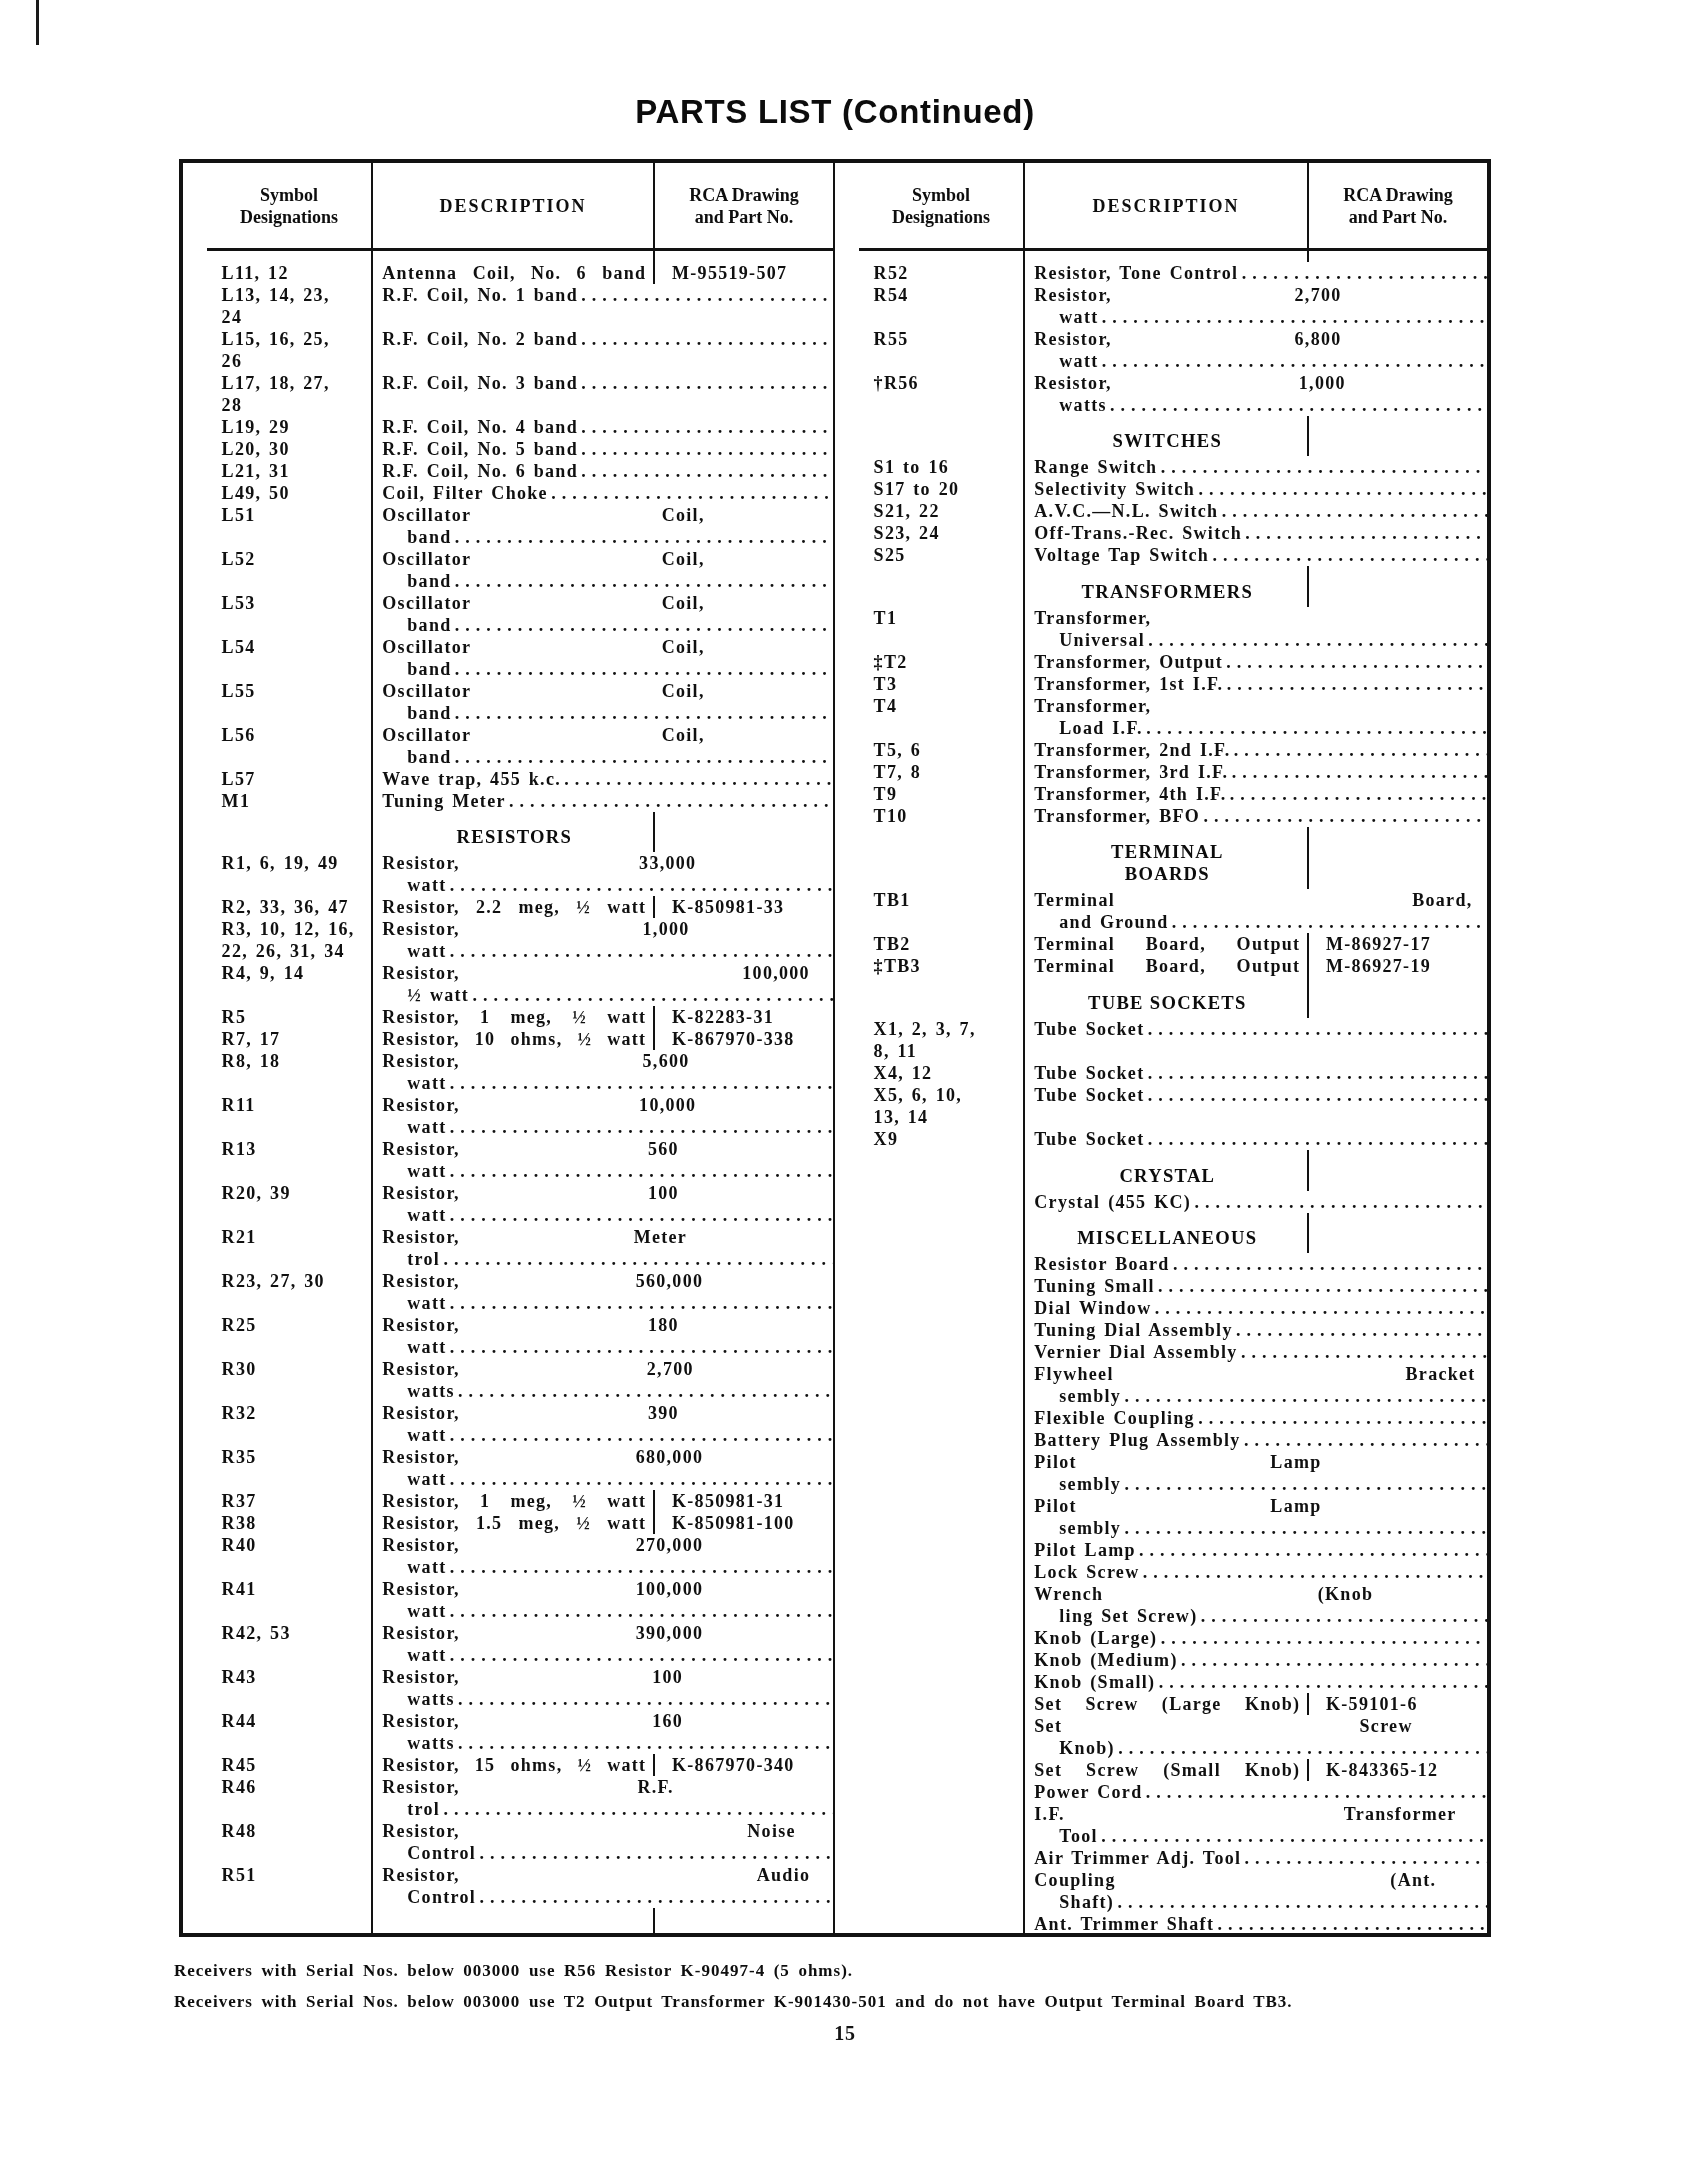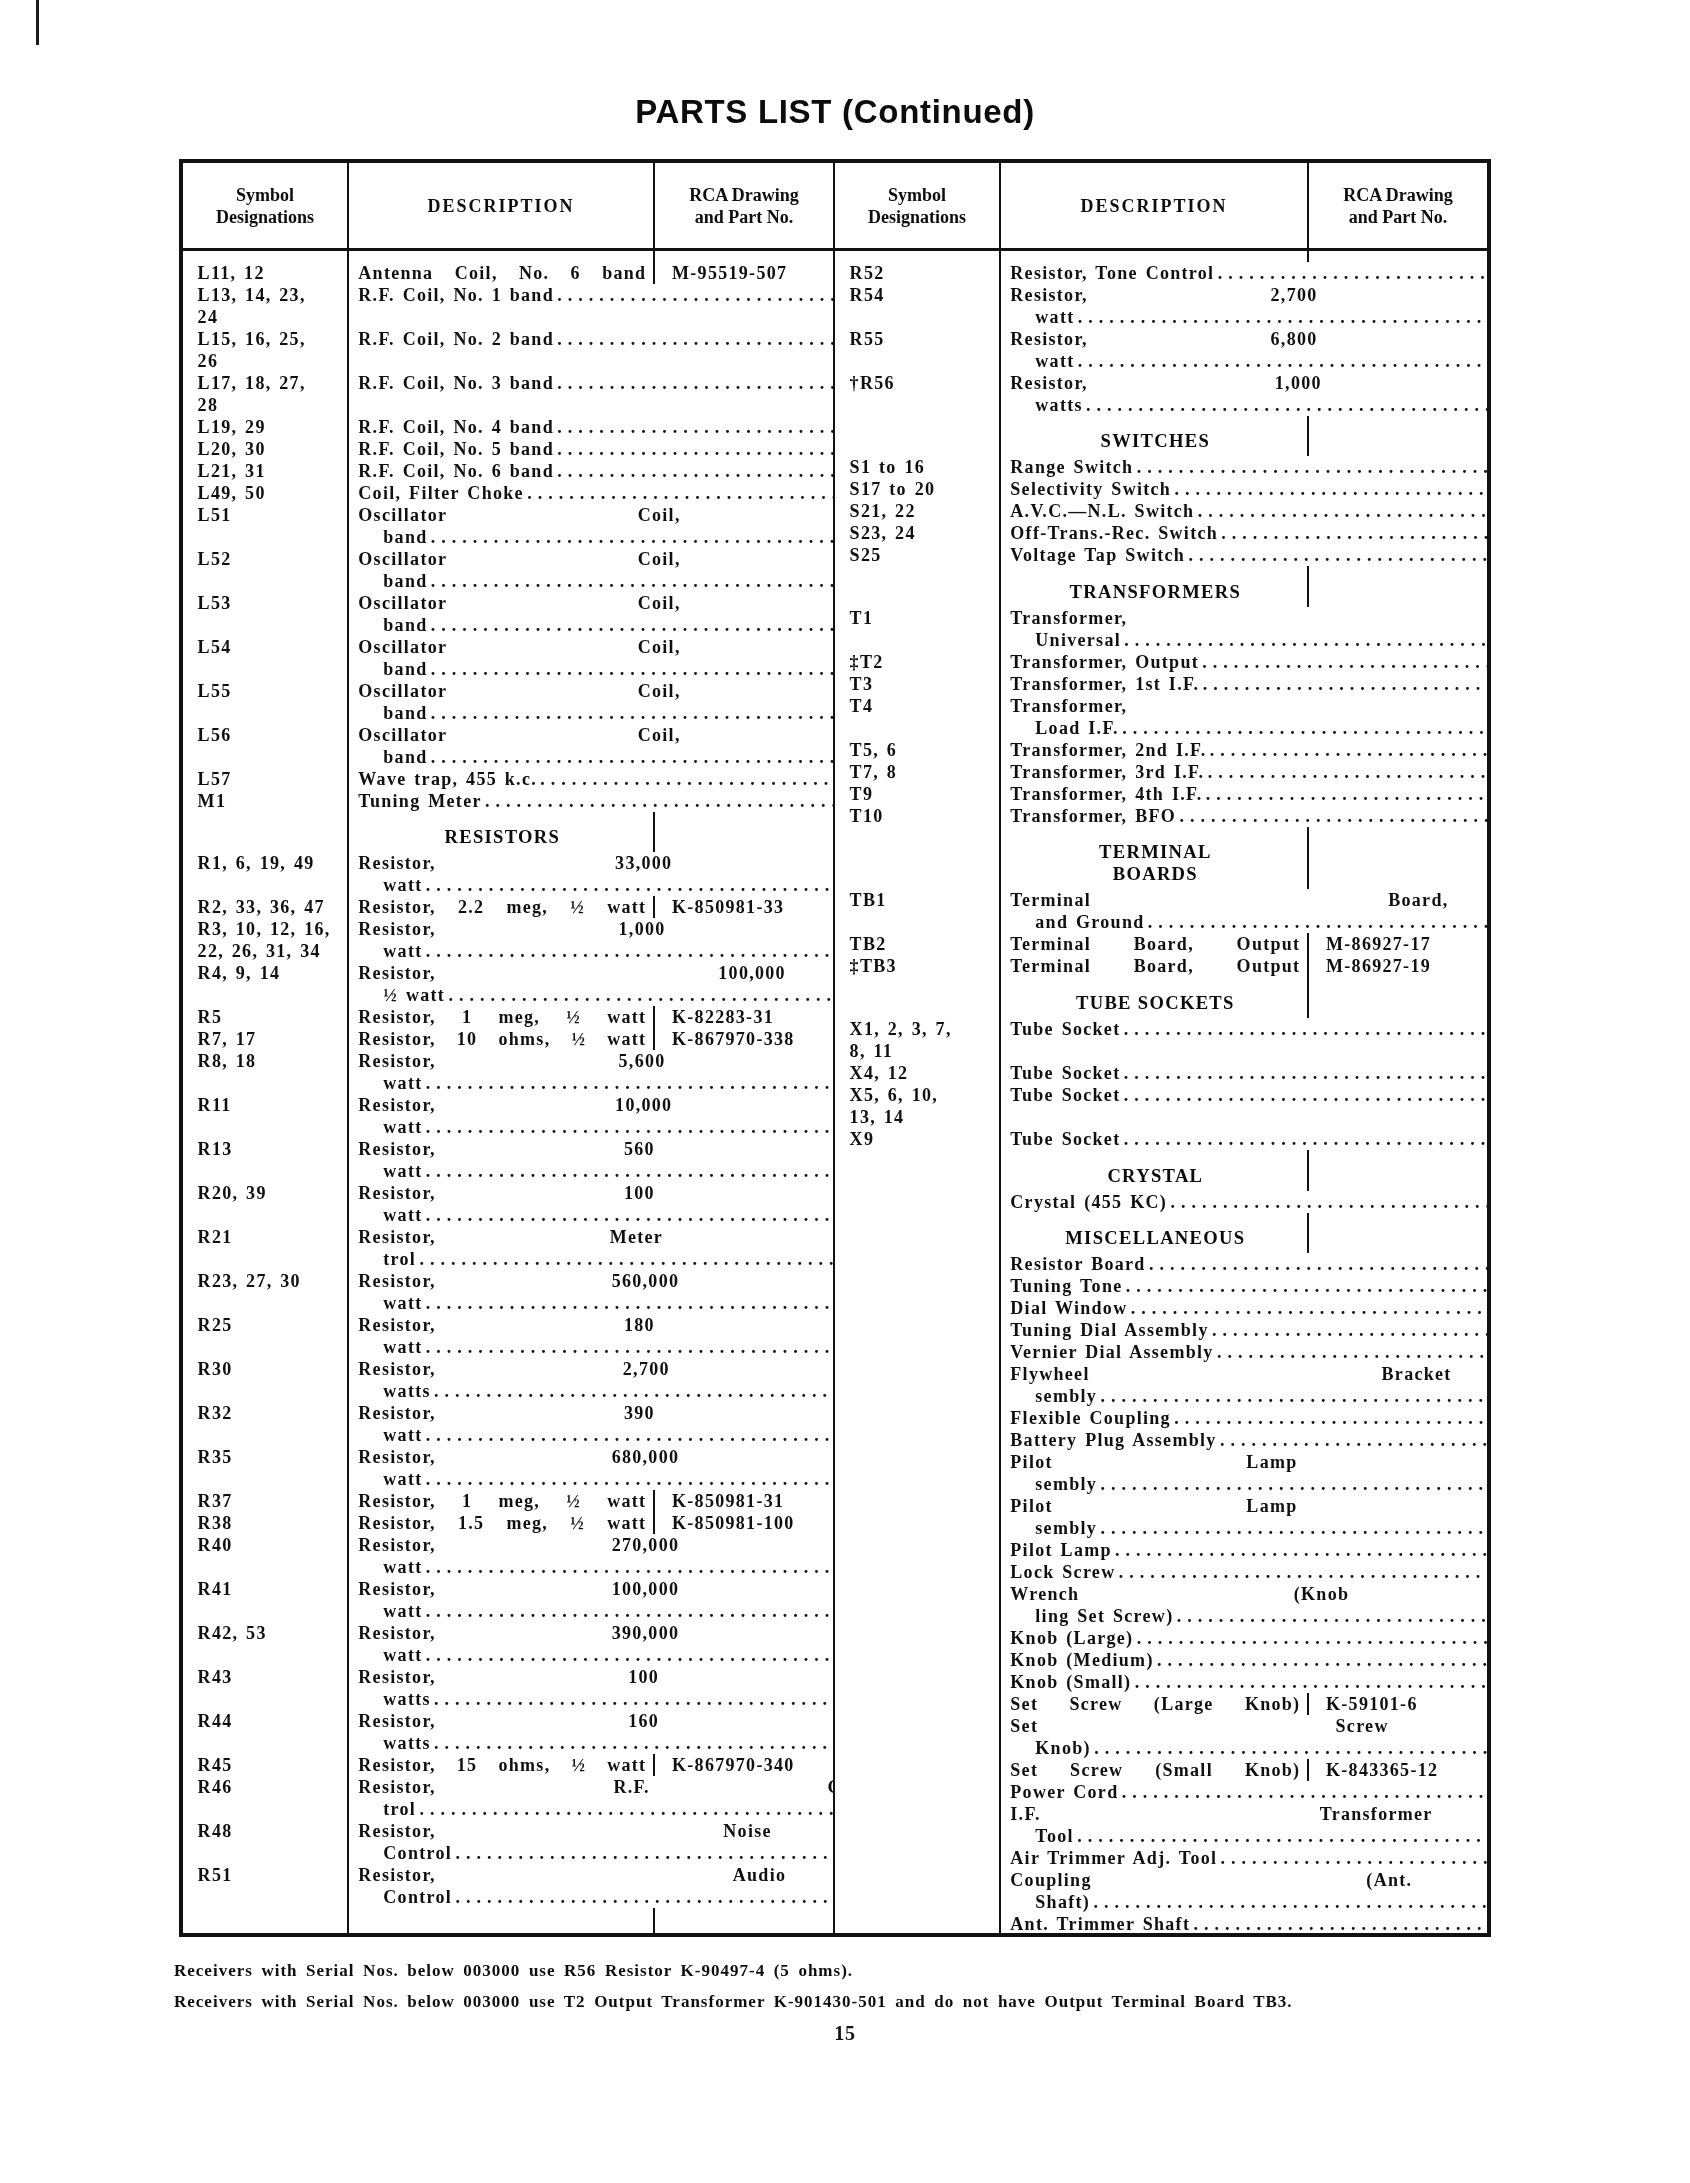--- a/index.html
+++ b/index.html
@@ -10,21 +10,21 @@
   }
   .artifact{position:absolute;left:36px;top:0;width:3.3px;height:45px;background:#1a1a1a;}
   .doc-title{
     position:absolute;left:179px;top:93px;width:1312px;text-align:center;
     font-family:"Liberation Sans","DejaVu Sans",sans-serif;font-weight:700;
     font-size:33px;letter-spacing:0.7px;color:#0c0c0c;
   }
   .tables{position:absolute;left:179px;top:159px;width:1312px;height:1778px;display:flex;}
   .ptable{
     display:flex;flex-direction:column;box-sizing:border-box;background:#fff;
-    border:4px solid #121212;height:100%;
+    border:4px solid #121212;height:100%;padding-left:24px;
   }
   .ptable.tleft{width:655px;border-right-width:1.3px;}
   .ptable.tright{width:657px;border-left-width:1.3px;}
   .thead{
     display:grid;grid-template-columns:166px 1fr 178px;
     border-bottom:3.3px solid #121212;height:85px;flex:0 0 auto;
   }
   .hc{
     display:flex;flex-direction:column;align-items:center;justify-content:center;
     font-size:18px;line-height:22px;text-align:center;color:#0e0e0e;
@@ -974,21 +974,21 @@
             <div class="dl lead">
               <span class="t">Resistor Board</span>
               <span class="fill"></span>
             </div>
           </div>
         </div>
         <div class="row">
           <div class="cell cs"></div>
           <div class="cell cd">
             <div class="dl lead">
-              <span class="t">Tuning Tone</span>
+              <span class="t">Tuning Small</span>
               <span class="fill"></span>
             </div>
           </div>
         </div>
         <div class="row">
           <div class="cell cs"></div>
           <div class="cell cd">
             <div class="dl lead">
               <span class="t">Dial Window</span>
               <span class="fill"></span>

